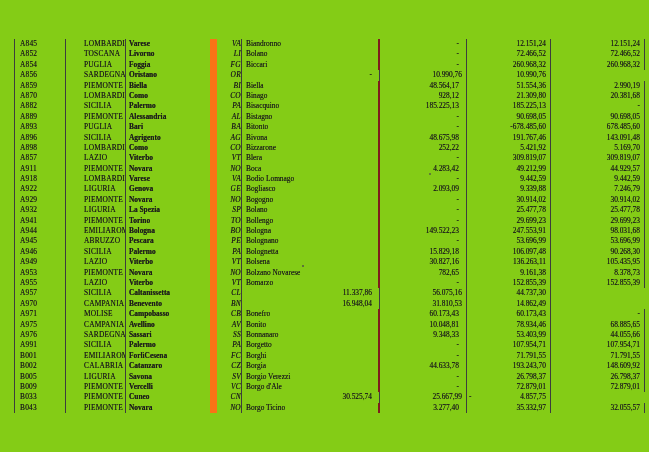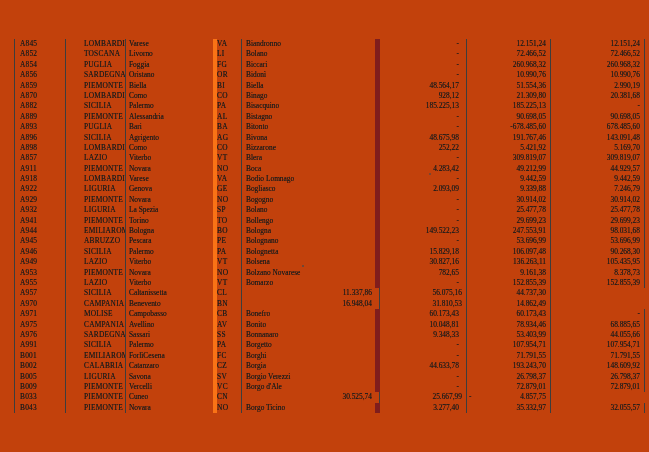--- a/index.html
+++ b/index.html
@@ -5,21 +5,21 @@
   html,body{margin:0;padding:0;}
   body{
     width:649px;height:452px;
     background:#ffffff;
     font-family:"Liberation Serif", serif;
     overflow:hidden;
   }
   .page{
     position:relative;
     width:649px;height:452px;
-    background:#c2410c;
+    background:#84cc16;
     overflow:hidden;
   }
   .table{
     position:absolute;
     left:14px;top:39px;
     width:631px;
   }
   .row{
     display:grid;
     grid-template-columns:52px 60px 91px 25px 138px 87px 84px 94px;
@@ -31,23 +31,23 @@
     line-height:10.4px;
     height:10.4px;
     color:#1c1c1c;
     text-shadow:0 0 0.4px rgba(30,30,30,0.75);
     overflow:hidden;
     white-space:pre;
     box-sizing:border-box;
   }
   .c-code{border-left:1px solid #3d3d3d;border-right:1px solid #3d3d3d;padding-left:5px;letter-spacing:0.2px;}
   .c-region{padding-left:6px;border-right:1px solid #3d3d3d;letter-spacing:0.2px;margin-left:12px;}
-  .c-province{padding-left:3px;border-right:4px solid #f97316;}
-  .c-prov{text-align:left;border-right:1px solid #3d3d3d;letter-spacing:0.3px;}
-  .c-town{padding-left:4px;border-right:5px solid #7f1d1d;}
+  .c-province{padding-left:3px;border-right:7px solid #f97316;font-weight:bold;}
+  .c-prov{text-align:right;border-right:1px solid #3d3d3d;letter-spacing:0.3px;font-style:italic;}
+  .c-town{padding-left:4px;border-right:2px solid #7f1d1d;}
   .c-n1{text-align:right;padding-right:7px;border-right:1px solid #3d3d3d;}
   .c-n2{text-align:right;padding-right:4px;border-right:1px solid #3d3d3d;}
   .c-n3{border-right:1px solid #3d3d3d;display:flex;justify-content:space-between;padding-left:2px;padding-right:4px;}
   .c-n3 .sign{text-align:left;}
   .c-n3 .val{text-align:right;}
   .speck{
     position:absolute;width:2px;height:2px;border-radius:50%;
     background:#4a4a4a;opacity:0.8;
   }
   .speck-1{left:429px;top:173px;}
@@ -86,21 +86,20 @@
         <div class="cell c-town">Biccari</div>
         <div class="cell c-n1">-</div>
         <div class="cell c-n2">260.968,32</div>
         <div class="cell c-n3"><span class="sign"></span><span class="val">260.968,32</span></div>
       </div>
       <div class="row">
         <div class="cell c-code">A856</div>
         <div class="cell c-region">SARDEGNA</div>
         <div class="cell c-province">Oristano</div>
         <div class="cell c-prov">OR</div>
-        <div class="cell c-town">Bidonì</div>
         <div class="cell c-n1">-</div>
         <div class="cell c-n2">10.990,76</div>
         <div class="cell c-n3"><span class="sign"></span><span class="val">10.990,76</span></div>
       </div>
       <div class="row">
         <div class="cell c-code">A859</div>
         <div class="cell c-region">PIEMONTE</div>
         <div class="cell c-province">Biella</div>
         <div class="cell c-prov">BI</div>
         <div class="cell c-town">Biella</div>

